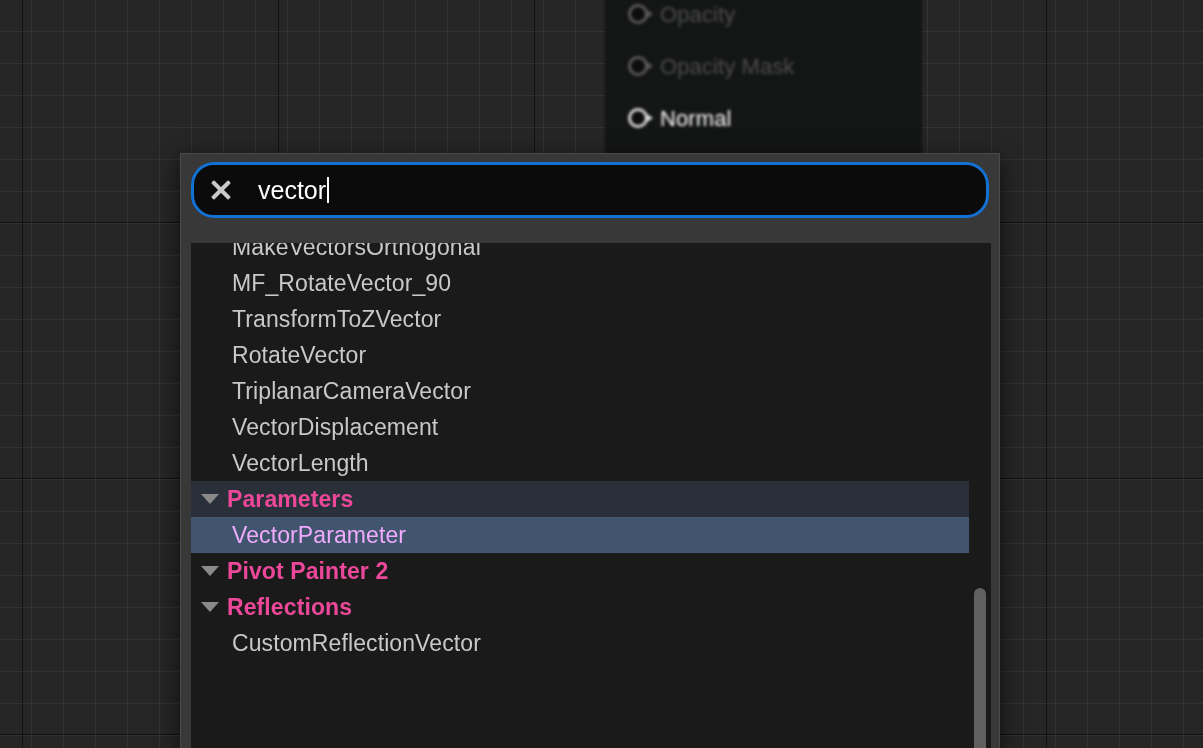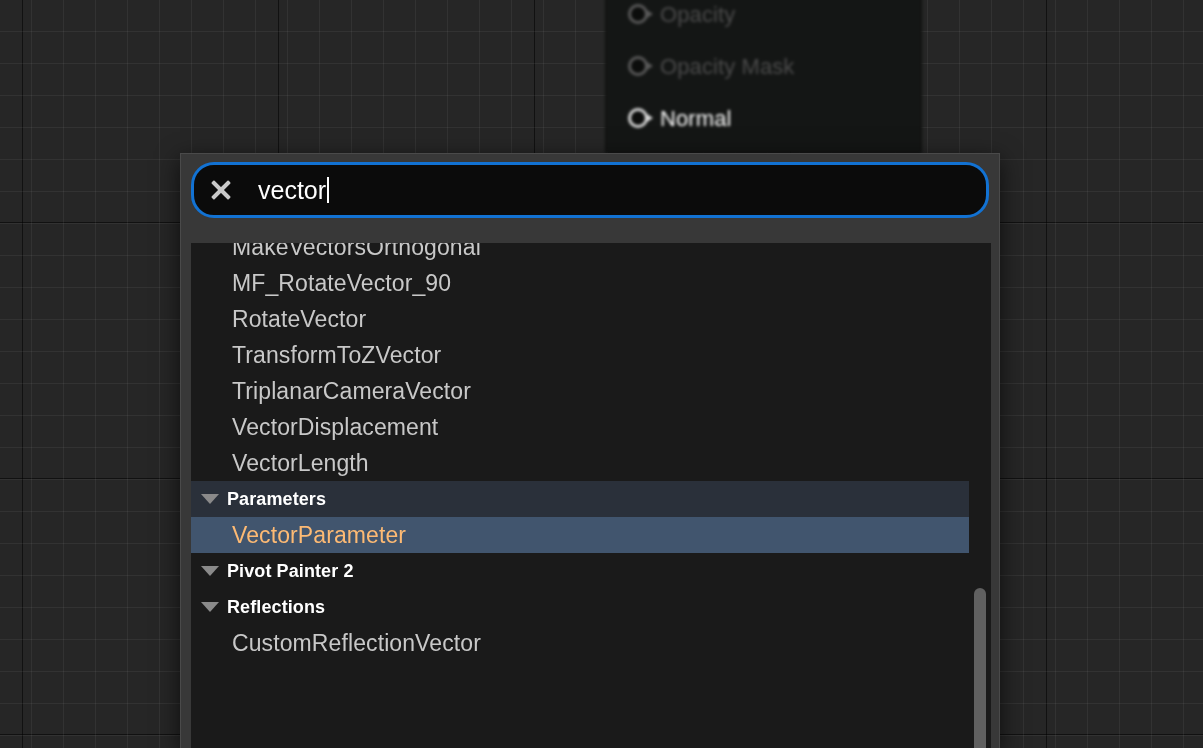--- a/index.html
+++ b/index.html
@@ -171,42 +171,42 @@
     letter-spacing: .1px;
   }
   .result-row.item.clipped {
     height: 36px;
     margin-top: -14px;
   }
   .result-row.selected {
     background: #41556e;
     width: 778px;
   }
-  .result-row.selected .row-label { color: #fdba74; }
+  .result-row.selected .row-label { color: #f0abfc; }
 
   .result-row.category {
     background: transparent;
     padding-left: 10px;
   }
   .result-row.category.shaded {
     background: #2a303a;
     width: 778px;
   }
   .tri-icon {
     width: 0; height: 0;
     flex: 0 0 auto;
     border-left: 9px solid transparent;
     border-right: 9px solid transparent;
     border-top: 10px solid #8a8a8a;
     margin-right: 8px;
   }
   .result-row.category .row-label {
-    font-size: 18px;
+    font-size: 23px;
     font-weight: bold;
-    color: #ffffff;
+    color: #ec4899;
     letter-spacing: .1px;
   }
 
   
   #results-scrollbar {
     position: absolute;
     right: 4px;
     top: 0;
     bottom: 0;
     width: 14px;
@@ -262,24 +262,24 @@
 
     <div id="results-list">
 
       <div class="result-row item clipped">
           <span class="row-label">MakeVectorsOrthogonal</span>
         </div>
         <div class="result-row item">
           <span class="row-label">MF_RotateVector_90</span>
         </div>
         <div class="result-row item">
+          <span class="row-label">TransformToZVector</span>
+        </div>
+        <div class="result-row item">
           <span class="row-label">RotateVector</span>
-        </div>
-        <div class="result-row item">
-          <span class="row-label">TransformToZVector</span>
         </div>
         <div class="result-row item">
           <span class="row-label">TriplanarCameraVector</span>
         </div>
         <div class="result-row item">
           <span class="row-label">VectorDisplacement</span>
         </div>
         <div class="result-row item">
           <span class="row-label">VectorLength</span>
         </div>

